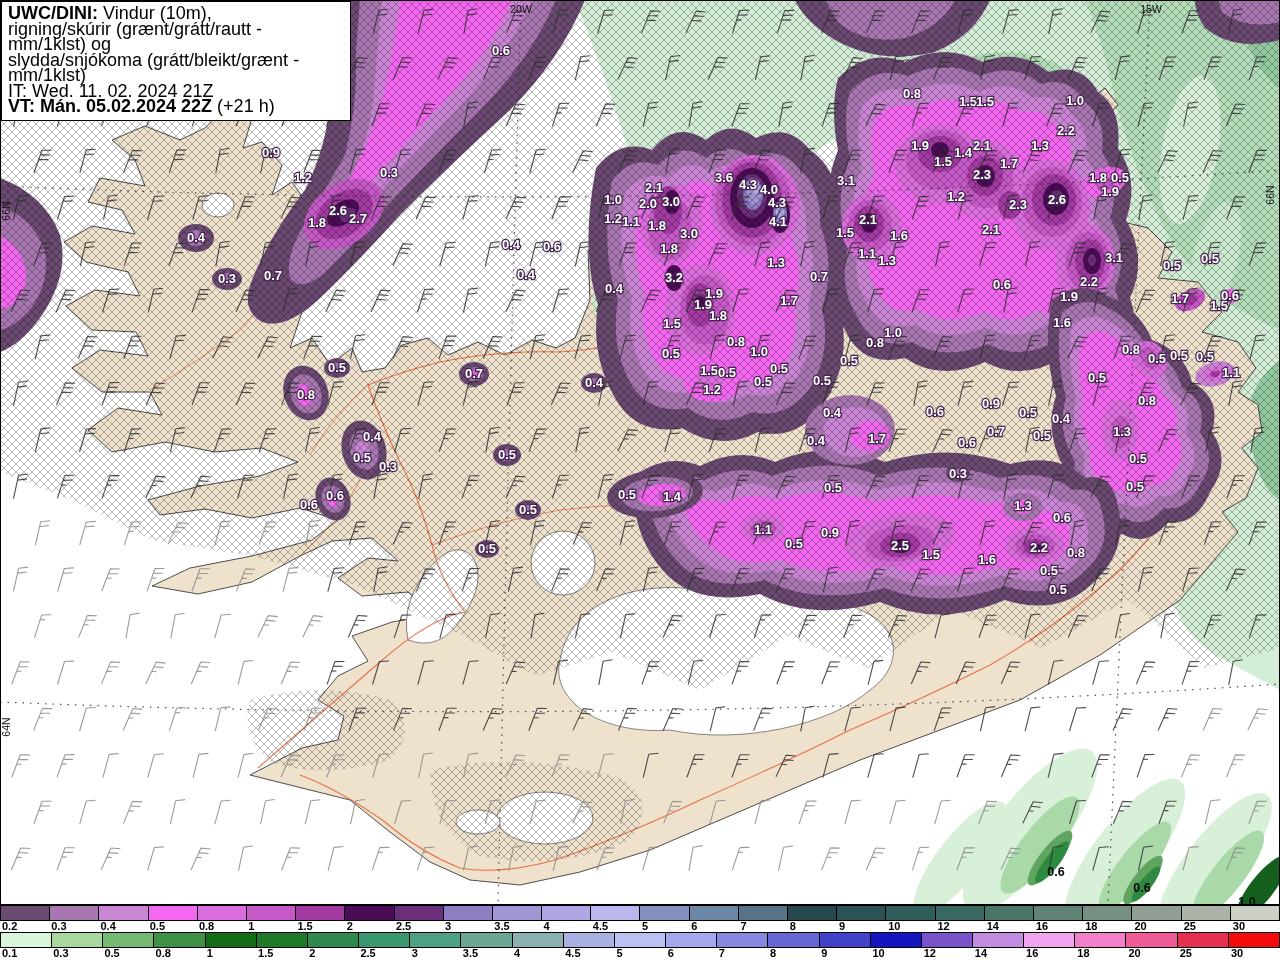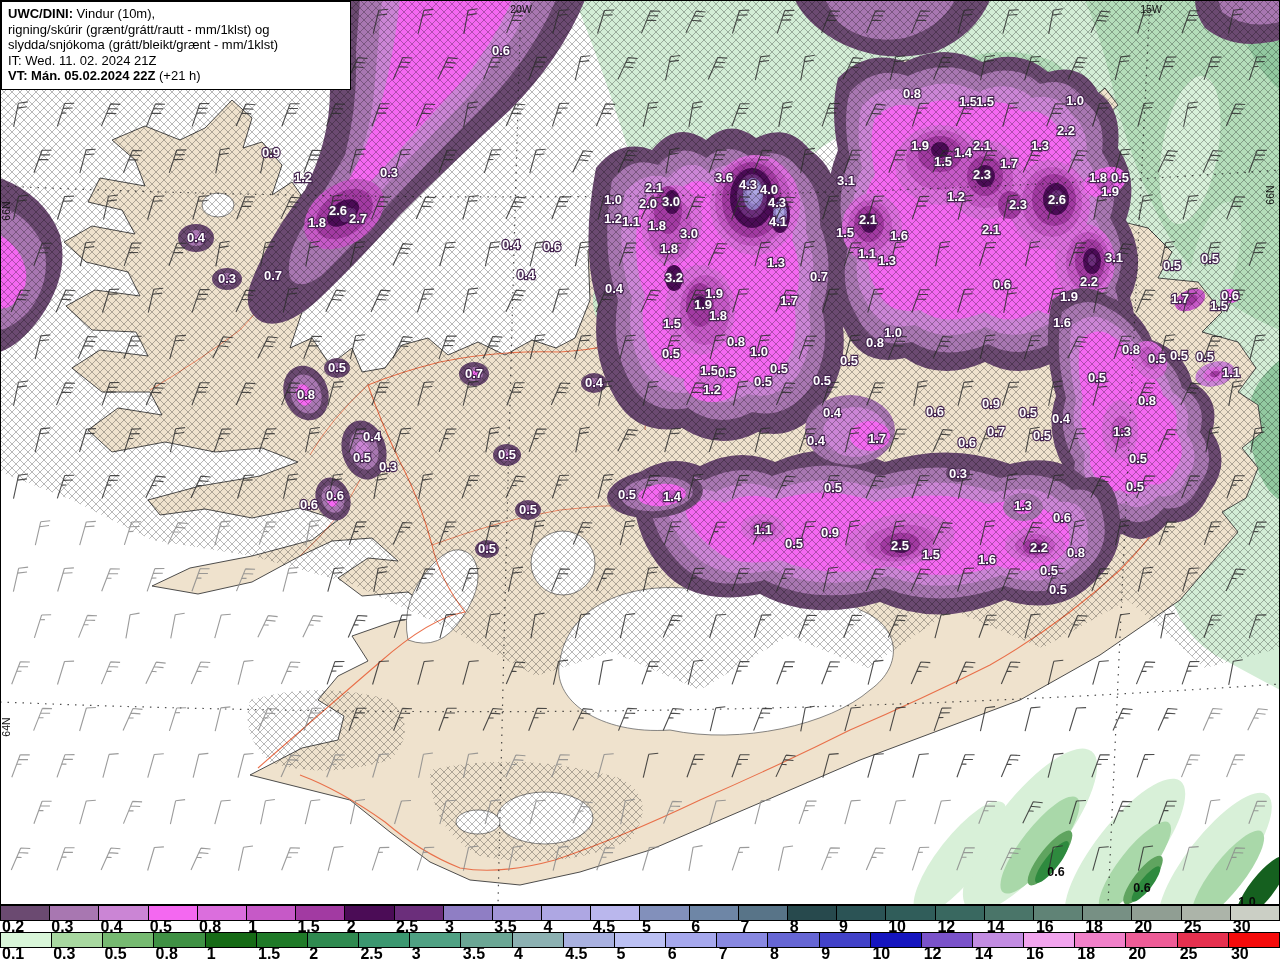--- a/index.html
+++ b/index.html
@@ -1,27 +1,27 @@
 <!DOCTYPE html>
 <html><head>
 <meta charset="utf-8">
 <style>
   html,body{margin:0;padding:0;background:#fff;}
   .stage{position:relative;width:1280px;height:960px;overflow:hidden;background:#fff;
          font-family:"Liberation Sans",sans-serif;}
   .mapsvg{position:absolute;left:0;top:0;}
   .titlebox{position:absolute;left:1px;top:1px;width:336px;background:#fff;
-            border:1px solid #000;padding:4px 6px 5px 6px;font-size:13px;line-height:15.5px;color:#000;z-index:5;}
+            border:1px solid #000;padding:4px 6px 5px 6px;font-size:18px;line-height:15.5px;color:#000;z-index:5;}
   .titlebox b{font-weight:bold;}
   .legend{position:absolute;left:0;top:905px;width:1280px;height:55px;background:#fff;z-index:4;}
   .cbar{display:flex;height:16px;border-top:1px solid #000;border-bottom:1px solid #000;box-sizing:border-box;}
   .cbar div{flex:1;border-right:1px solid #000;box-sizing:border-box;}
   .cbar div:first-child{border-left:1px solid #000;}
   .clabels{display:flex;height:11px;}
-  .clabels span{flex:1;font-size:16px;font-weight:bold;color:#000;padding-left:2px;
+  .clabels span{flex:1;font-size:11px;font-weight:bold;color:#000;padding-left:2px;
                 line-height:11px;white-space:nowrap;}
   svg text.lbl{font-family:"Liberation Sans",sans-serif;font-size:13px;font-weight:bold;fill:#fff;
                stroke:#452550;stroke-width:2.4px;paint-order:stroke;text-anchor:middle;}
   svg text.lbl-dark{font-family:"Liberation Sans",sans-serif;font-size:12.5px;font-weight:bold;fill:#0a0a0a;
                stroke:none;text-anchor:middle;}
   svg text.grat{font-family:"Liberation Sans",sans-serif;font-size:10.5px;fill:#111;text-anchor:middle;}
 </style>
 </head>
 <body>
 

